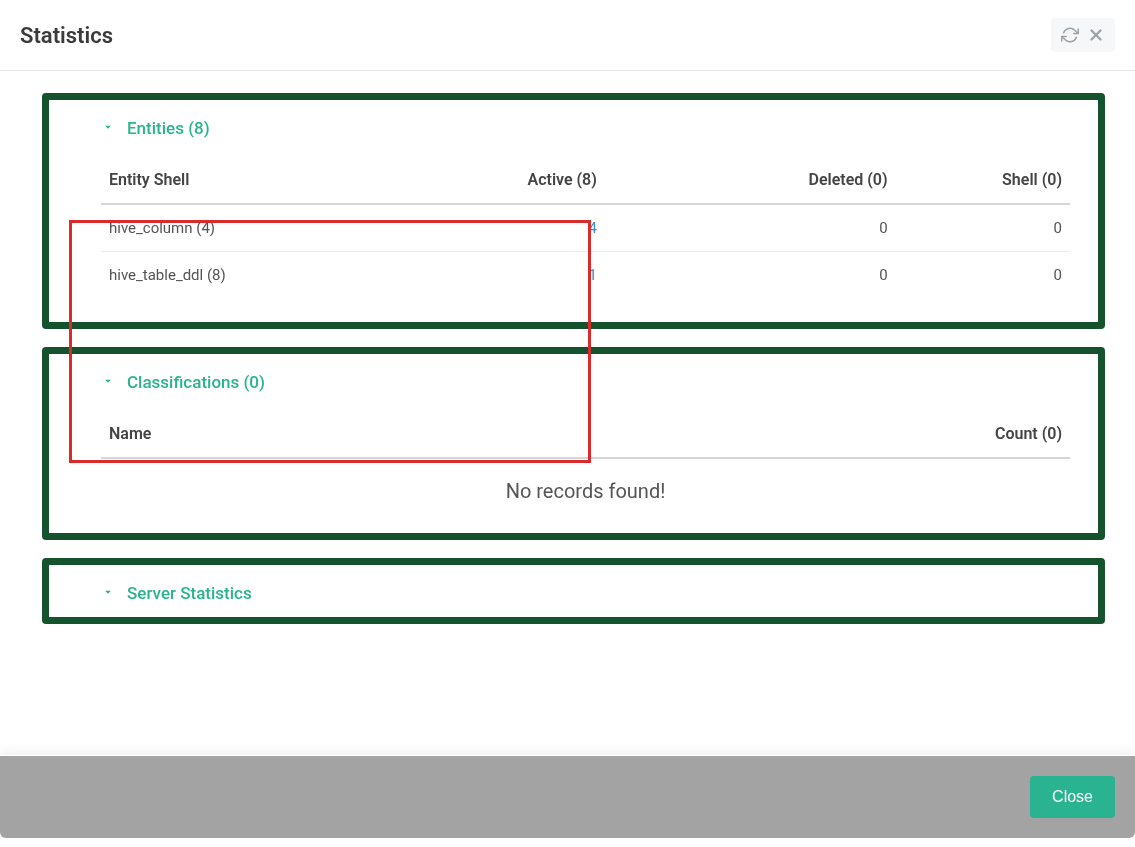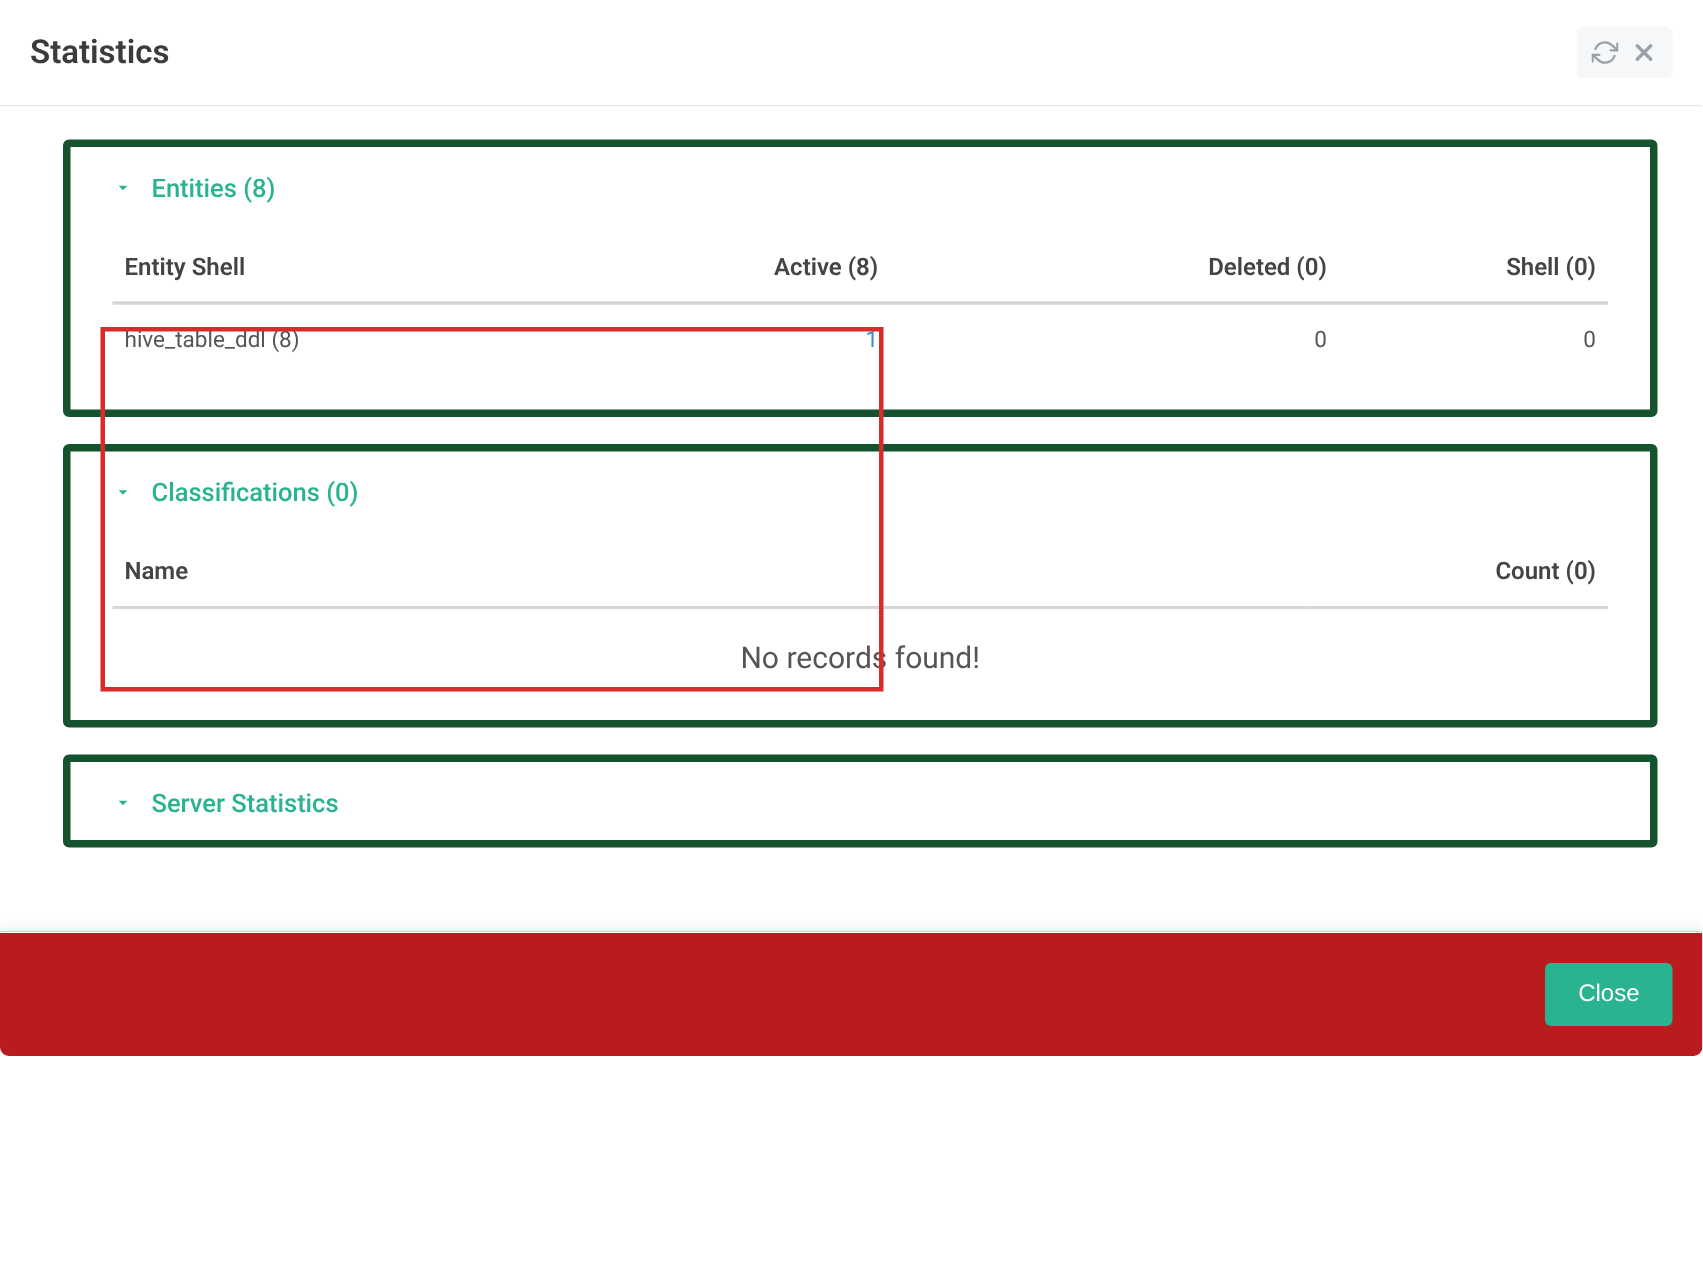--- a/index.html
+++ b/index.html
@@ -7,21 +7,21 @@
       font-family: -apple-system, BlinkMacSystemFont, "Segoe UI", Roboto, "Helvetica Neue", Arial, sans-serif;
       background: #fff;
       color: #4a4a4a;
       width: 1135px;
       height: 847px;
       overflow: hidden;
       position: relative;
     }
     .modal {
       width: 1135px;
-      height: 704px;
+      height: 838px;
       display: flex;
       flex-direction: column;
       border-radius: 6px;
       overflow: hidden;
       background: #fff;
     }
     .modal-header {
       display: flex;
       align-items: center;
       justify-content: space-between;
@@ -51,24 +51,25 @@
       cursor: pointer;
     }
     .icon-btn svg { width: 18px; height: 18px; }
     .modal-body {
       flex: 1 1 auto;
       overflow-y: scroll;
       padding: 22px 30px 10px 42px;
       background: #fff;
     }
     .panel {
-      border: 5px solid #14532d;
+      border: 7px solid #14532d;
       border-radius: 4px;
       margin-bottom: 18px;
       background: #fff;
+      padding-left: 24px;
     }
     .panel-header {
       padding: 18px 28px 14px 28px;
       display: flex;
       align-items: center;
       gap: 10px;
       cursor: pointer;
     }
     .panel-header .chev {
       color: #2ab391;
@@ -122,21 +123,21 @@
       pointer-events: none;
       z-index: 5;
     }
     .modal-footer {
       border-top: 1px solid #ffffff;
       padding: 20px 20px 20px 20px;
       display: flex;
       justify-content: flex-end;
       box-shadow: 0 -4px 10px rgba(0,0,0,0.06);
       z-index: 2;
-      background: #b91c1c;
+      background: #a3a3a3;
     }
     .btn-close {
       background: #2ab391;
       color: #fff;
       border: none;
       border-radius: 4px;
       padding: 12px 22px;
       font-size: 16px;
       cursor: pointer;
     }
@@ -203,20 +204,26 @@
           <thead>
             <tr>
               <th>Entity Shell</th>
               <th class="right">Active  (8)</th>
               <th class="right">Deleted  (0)</th>
               <th class="right">Shell  (0)</th>
             </tr>
           </thead>
           <tbody>
             <tr>
+              <td>hive_column (4)</td>
+              <td class="right"><span class="link">4</span></td>
+              <td class="right">0</td>
+              <td class="right">0</td>
+            </tr>
+            <tr>
               <td>hive_table_ddl (8)</td>
               <td class="right"><span class="link">1</span></td>
               <td class="right">0</td>
               <td class="right">0</td>
             </tr>
           </tbody>
         </table>
       </div>
       <div class="highlight-box" style="left:20px; top:120px; width:522px; height:243px;"></div>
     </div>

